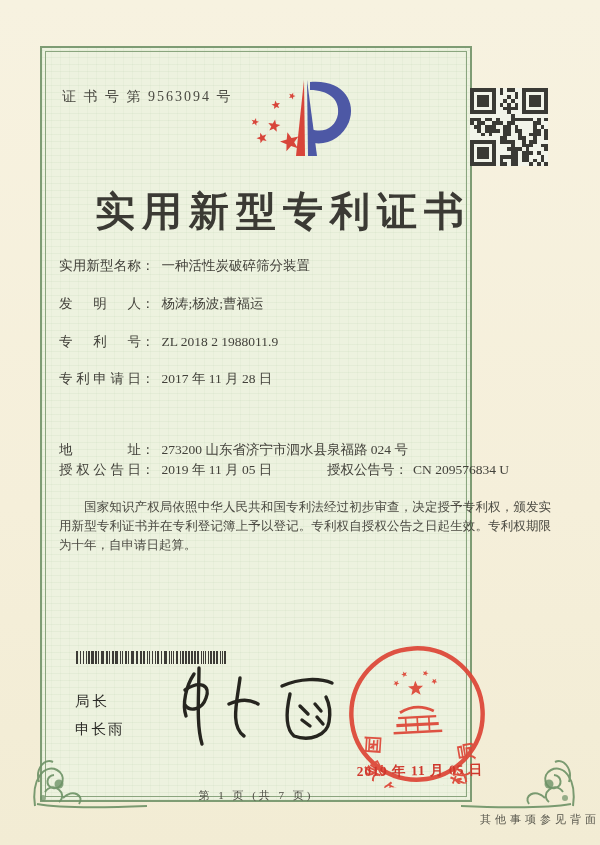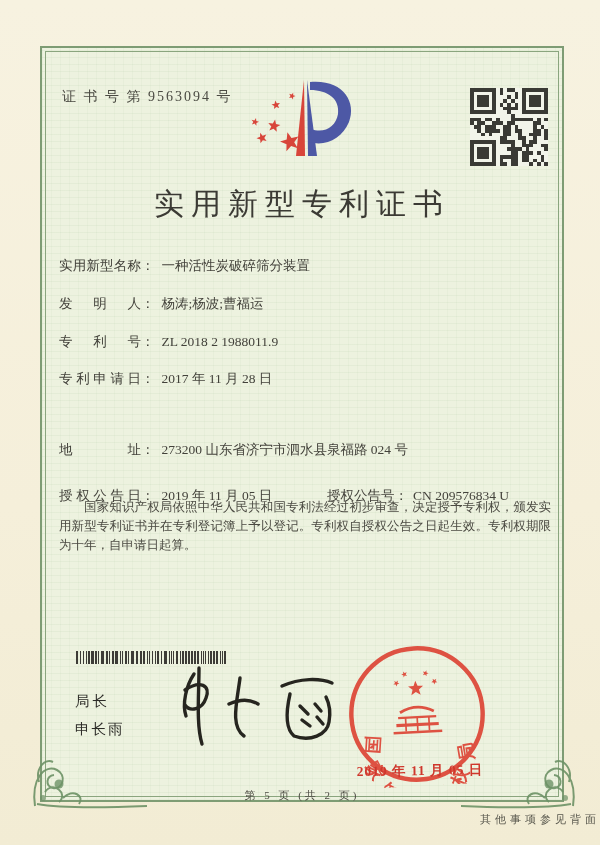--- a/index.html
+++ b/index.html
@@ -3,35 +3,35 @@
 <meta charset="utf-8">
 <style>
   html,body{margin:0;padding:0;}
   body{
     width:600px;height:845px;position:relative;overflow:hidden;
     background:linear-gradient(180deg,#f7f2e0 0%,#f5efda 60%,#f2ecd4 100%);
     font-family:"Liberation Serif","DejaVu Serif",serif;
     -webkit-font-smoothing:antialiased;
   }
   .frame{
-    position:absolute;left:40px;top:46px;width:524px;height:756px;
+    position:absolute;left:40px;top:46px;width:432px;height:756px;
     background:
       repeating-linear-gradient(0deg, rgba(150,185,140,.10) 0 1px, rgba(0,0,0,0) 1px 7px),
       repeating-linear-gradient(90deg, rgba(150,185,140,.07) 0 1px, rgba(0,0,0,0) 1px 9px),
       #edf2df;
     border:2px solid #7e9c74;
     box-sizing:border-box;
   }
   .frame-inner{position:absolute;inset:3px;border:1px solid #8aa57e;pointer-events:none;}
   .cert-number{position:absolute;left:20px;top:40px;font-size:14px;letter-spacing:2px;color:#4a4a42;}
   .logo{position:absolute;left:196px;top:20px;width:130px;height:115px;}
   .qr{position:absolute;left:428px;top:40px;width:78px;height:78px;shape-rendering:crispEdges;}
   .title{
     position:absolute;left:0;top:136px;width:100%;text-align:center;
-    font-size:30px;font-weight:normal;letter-spacing:7px;color:#3b3a34;
+    font-size:40px;font-weight:bold;letter-spacing:7px;color:#3b3a34;padding-left:27px;
   }
   .field{position:absolute;left:17px;font-size:13.5px;color:#43423b;white-space:nowrap;font-family:Liberation Serif, serif;}
   .flabel{display:inline-block;width:82px;text-align:justify;text-align-last:justify;}
   .fcolon{margin-right:7px;}
   .grant{position:absolute;left:268px;top:0;white-space:nowrap;}
   .grant .fcolon{margin-right:5px;}
   .paras{position:absolute;left:17px;top:450px;width:492px;font-size:12.5px;line-height:19px;color:#4b4a42;text-align:justify;}
   .paras p{margin:0;text-indent:2em;}
   .barcode{position:absolute;left:34px;top:603px;width:152px;height:14px;}
   .sig-title{position:absolute;left:33px;top:644px;font-family:"Liberation Sans","DejaVu Sans",sans-serif;font-size:14.5px;letter-spacing:3px;color:#2d2c28;}
@@ -222,21 +222,21 @@
   </div>
   <div class="field" style="top:285px">
     <span class="flabel">专利号</span><span class="fcolon">：</span><span class="fvalue">ZL 2018 2 1988011.9</span>
   </div>
   <div class="field" style="top:322px">
     <span class="flabel">专利申请日</span><span class="fcolon">：</span><span class="fvalue">2017 年 11 月 28 日</span>
   </div>
   <div class="field" style="top:393px">
     <span class="flabel">地址</span><span class="fcolon">：</span><span class="fvalue">273200 山东省济宁市泗水县泉福路 024 号</span>
   </div>
-  <div class="field" style="top:439px">
+  <div class="field" style="top:413px">
     <span class="flabel">授权公告日</span><span class="fcolon">：</span><span class="fvalue">2019 年 11 月 05 日</span>
     <span class="grant">
       <span>授权公告号</span><span class="fcolon">：</span><span>CN 209576834 U</span>
     </span>
   </div>
 
   <div class="paras">
     <p>国家知识产权局依照中华人民共和国专利法经过初步审查，决定授予专利权，颁发实用新型专利证书并在专利登记簿上予以登记。专利权自授权公告之日起生效。专利权期限为十年，自申请日起算。</p>
   </div>
 
@@ -330,21 +330,21 @@
       <path d="M52,66 q16,-9 32,0" stroke-width="2.6"></path>
       <path d="M50,71 h36" stroke-width="2.2"></path>
       <path d="M48,78 h40" stroke-width="3"></path>
       <path d="M45,85 h46" stroke-width="2.4"></path>
       <path d="M57,71 v13 M68,71 v13 M79,71 v13" stroke-width="1.6"></path>
     </g>
   </svg>
 
   <div class="seal-date">2019 年 11 月 05 日</div>
 
-  <div class="page-info">第 5 页 (共 2 页)</div>
+  <div class="page-info">第 1 页 (共 7 页)</div>
 
   <svg class="ornament orn-left" style="left:-13px;top:690px;" viewBox="0 0 122 72">
     <g fill="none" stroke="#6d9266" stroke-width="2" opacity=".9">
       <path d="M6,68 C2,40 16,26 28,32 C38,37 34,52 24,50 C16,48 17,38 25,37"></path>
       <path d="M8,66 C30,70 70,70 118,68"></path>
       <path d="M16,54 C24,42 40,56 30,64"></path>
       <path d="M34,60 C44,50 56,58 50,66"></path>
       <path d="M10,44 C6,30 16,20 24,24"></path>
     </g>
     <circle cx="30" cy="46" r="4.5" fill="#6d9266" opacity=".8"></circle>

